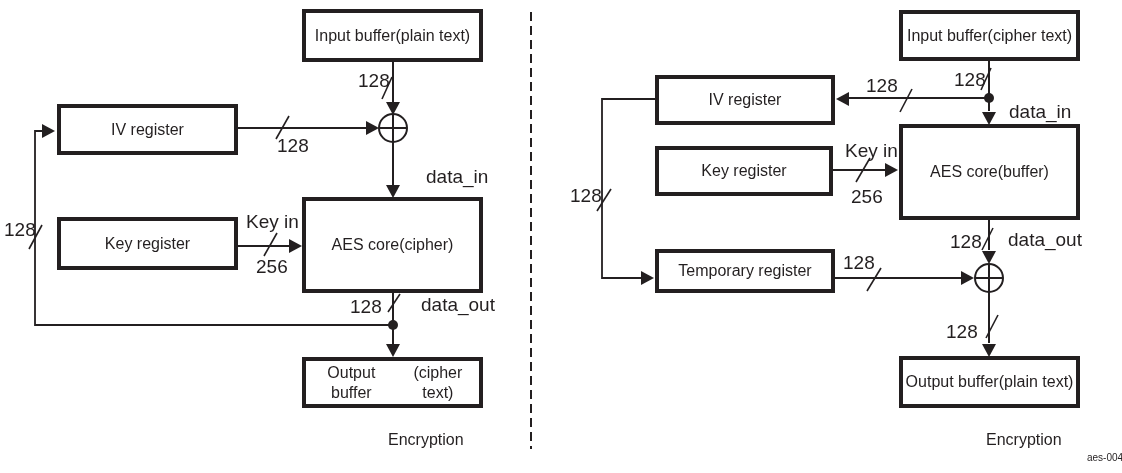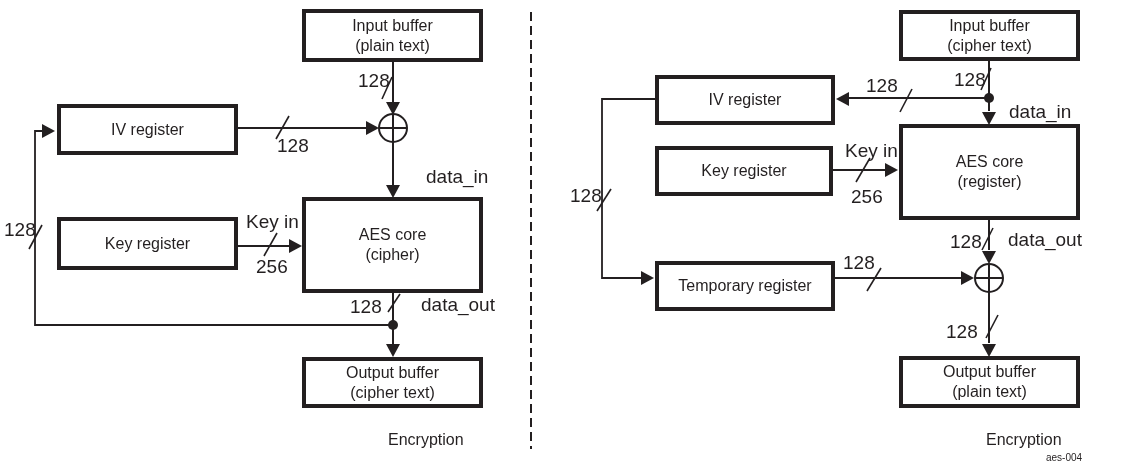--- a/index.html
+++ b/index.html
@@ -3,21 +3,21 @@
 <meta charset="utf-8">
 <style>
   html,body { margin:0; padding:0; background:#ffffff; }
   .canvas {
     position:relative; width:1122px; height:473px; background:#ffffff;
     font-family:"Liberation Sans", sans-serif; color:#231f20; overflow:hidden;
   }
   svg.wires { position:absolute; left:0; top:0; width:1122px; height:473px; }
   .box {
     position:absolute; box-sizing:border-box; border:4px solid #231f20; background:#ffffff;
-    display:flex; flex-direction:column; align-items:center; justify-content:center;
+    display:flex; flex-direction:row; align-items:center; justify-content:center;
     text-align:center; font-size:16px; line-height:1.25; color:#231f20;
   }
   .lbl { position:absolute; font-size:19px; white-space:nowrap; color:#231f20; }
   .caption { position:absolute; font-size:16px; white-space:nowrap; color:#231f20;margin-left:47px; }
   .figid { position:absolute; font-size:10px; white-space:nowrap; color:#231f20; }
 </style>
 </head>
 <body>
 
 <div class="canvas">
@@ -127,23 +127,23 @@
     <span>(cipher text)</span>
   </div>
   <div class="box" style="left:655px; top:75px;  width:180px; height:50px;">
     <span>IV register</span>
   </div>
   <div class="box" style="left:655px; top:146px; width:178px; height:50px;">
     <span>Key register</span>
   </div>
   <div class="box" style="left:899px; top:124px; width:181px; height:96px;">
     <span>AES core</span>
-    <span>(register)</span>
+    <span>(buffer)</span>
   </div>
-  <div class="box" style="left:655px; top:261px; width:180px; height:50px;">
+  <div class="box" style="left:655px; top:249px; width:180px; height:44px;">
     <span>Temporary register</span>
   </div>
   <div class="box" style="left:899px; top:356px; width:181px; height:52px;">
     <span>Output buffer</span>
     <span>(plain text)</span>
   </div>
 
   <div class="lbl" style="left:358px; top:70px;">128</div>
   <div class="lbl" style="left:277px; top:135px;">128</div>
   <div class="lbl" style="left:246px; top:211px;">Key in</div>
@@ -159,15 +159,15 @@
   <div class="lbl" style="left:1009px; top:101px;">data_in</div>
   <div class="lbl" style="left:845px;  top:140px;">Key in</div>
   <div class="lbl" style="left:851px;  top:186px;">256</div>
   <div class="lbl" style="left:570px;  top:185px;">128</div>
   <div class="lbl" style="left:843px;  top:252px;">128</div>
   <div class="lbl" style="left:950px;  top:231px;">128</div>
   <div class="lbl" style="left:1008px; top:229px;">data_out</div>
   <div class="lbl" style="left:946px;  top:321px;">128</div>
   <div class="caption" style="left:939px; top:431px;">Encryption</div>
 
-  <div class="figid" style="left:1046px; top:452px;">aes-004</div>
+  <div class="figid" style="left:1087px; top:452px;">aes-004</div>
 
 </div>
 
 </body></html>

